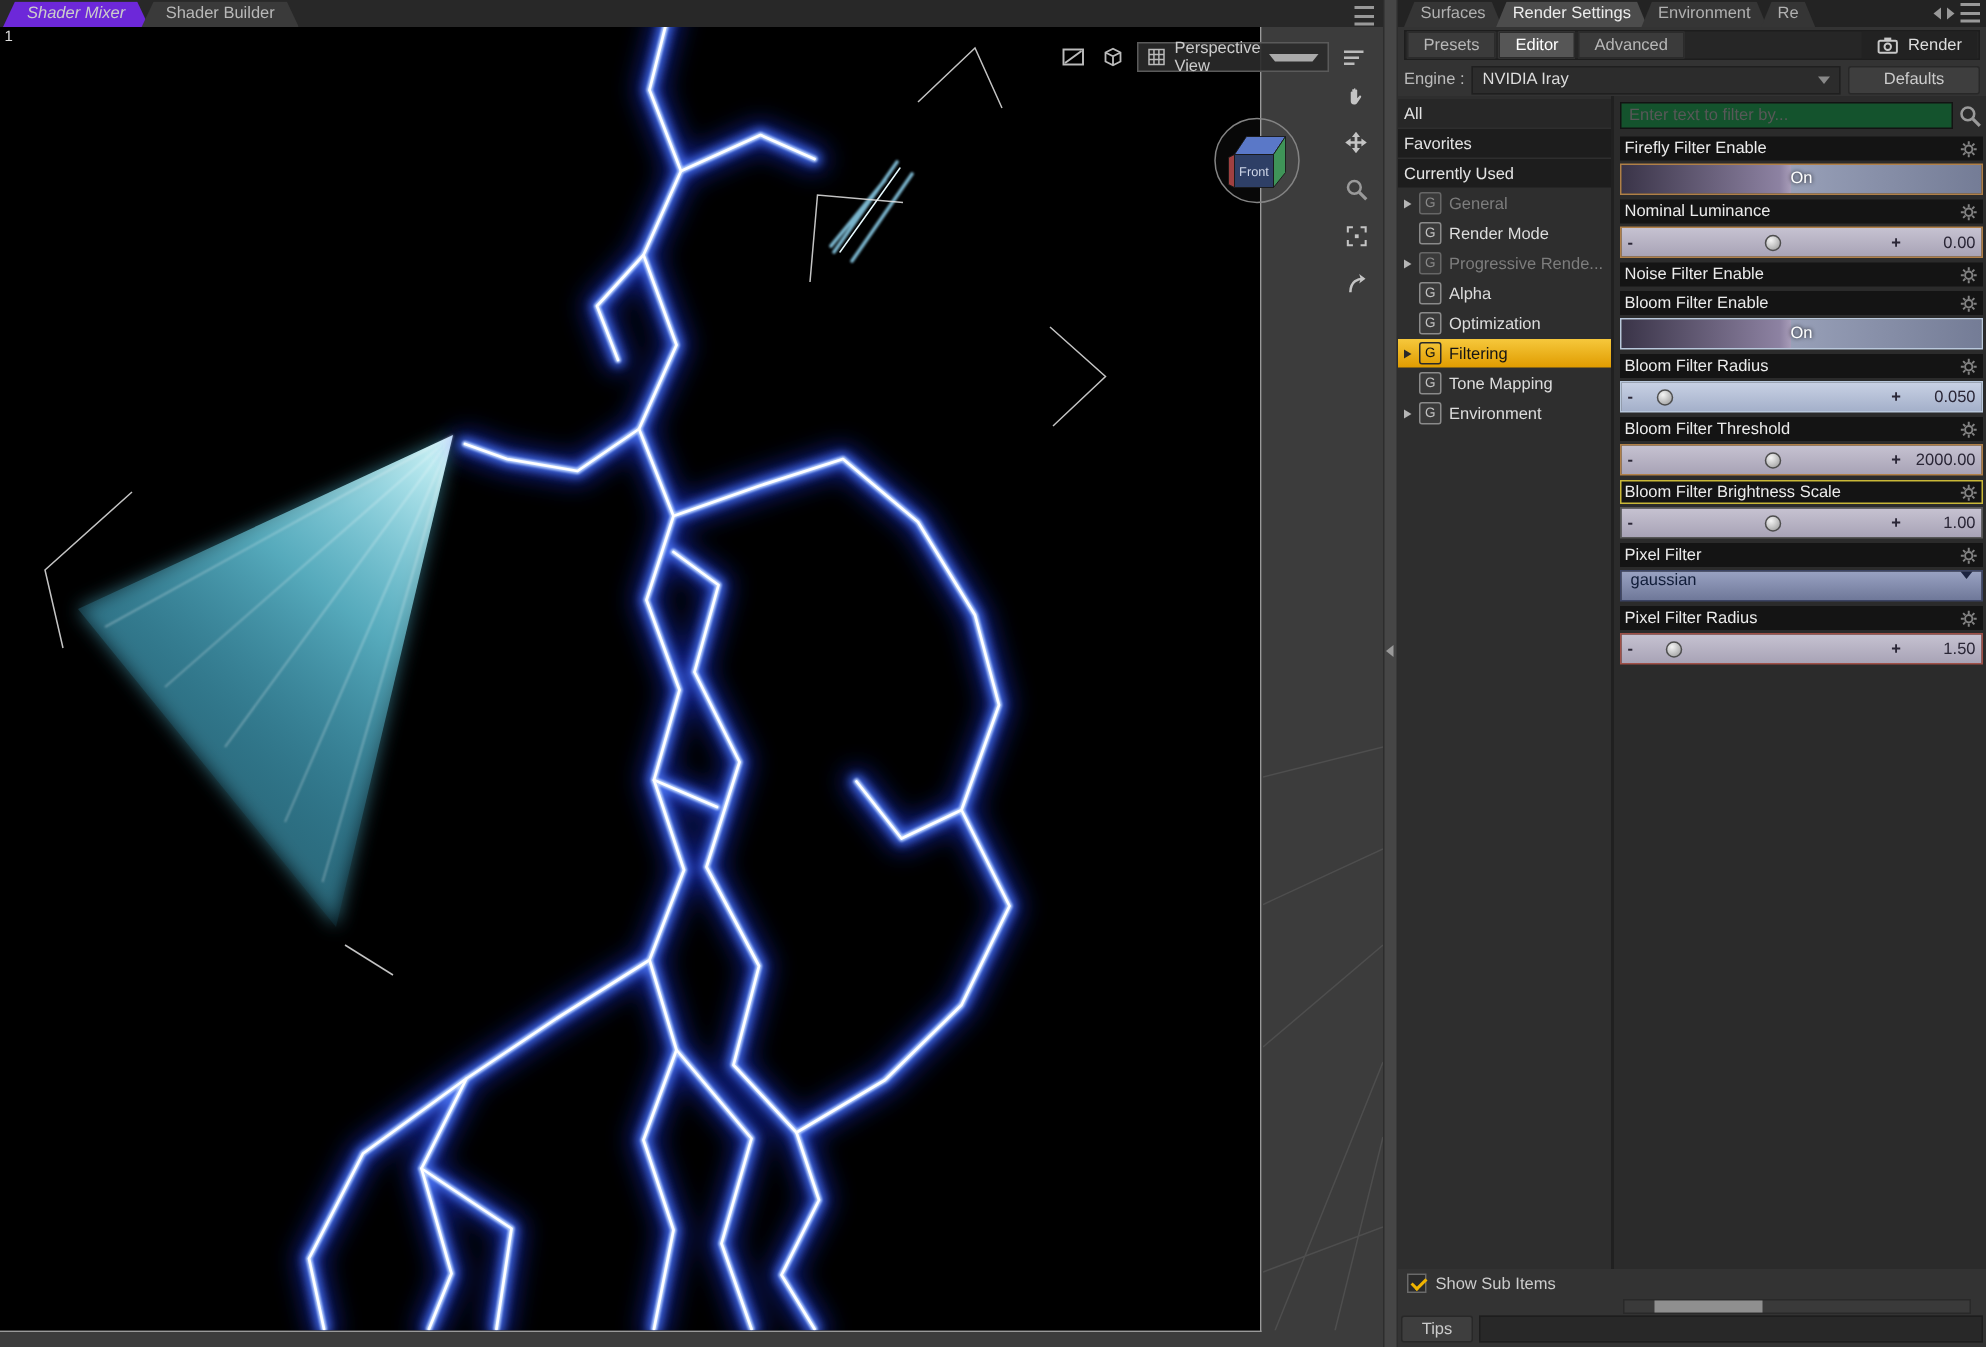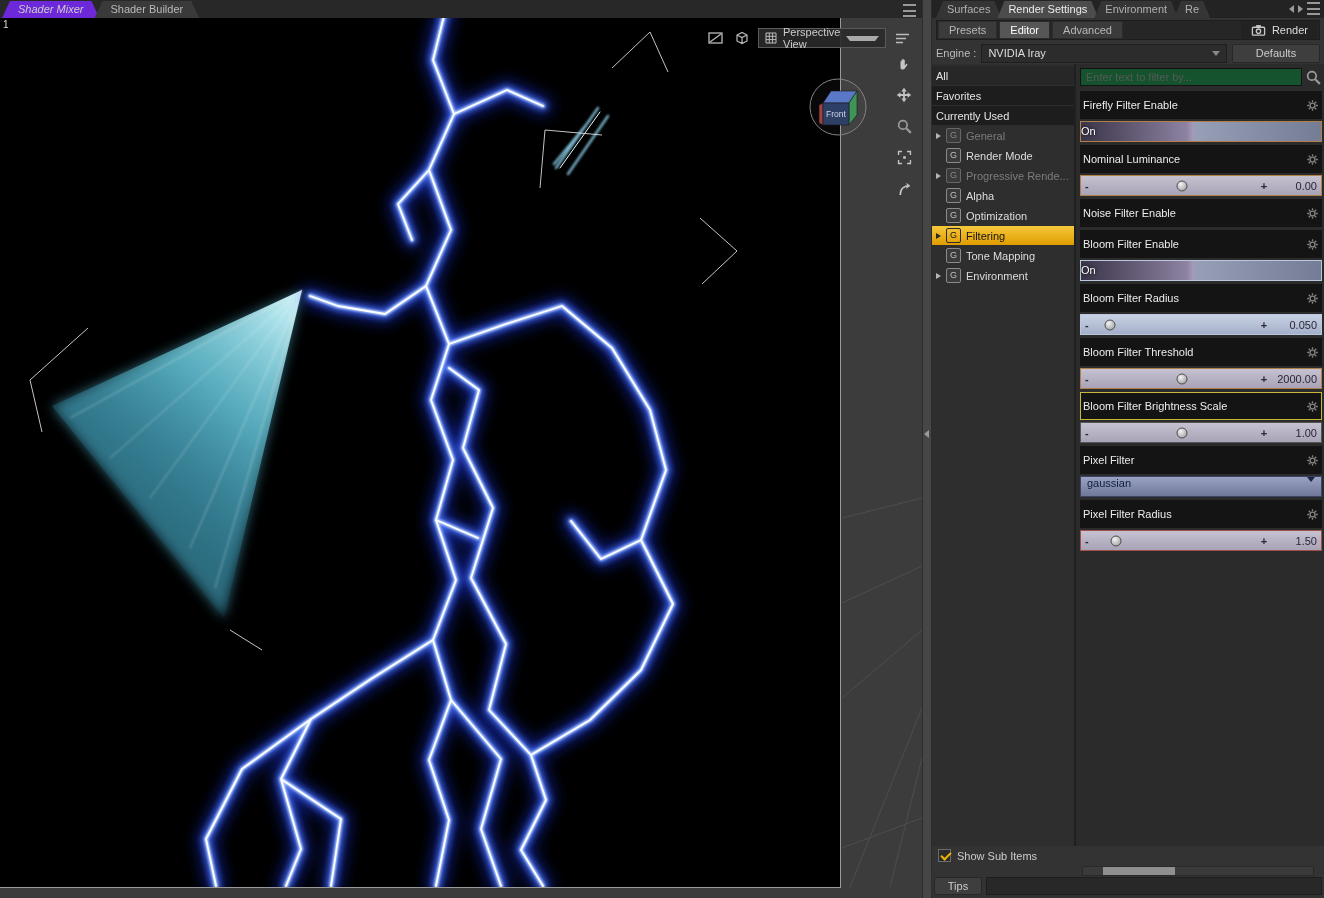--- a/index.html
+++ b/index.html
@@ -78,34 +78,34 @@
   .cat-row.selected .tri-right{border-left-color:#2a2a2a;}
 
   .param-col{flex:1;background:#2b2b2b;padding:2px 2px 0 4px;box-sizing:border-box;position:relative;}
   .filter-row{display:flex;align-items:center;height:22px;margin-bottom:3px;gap:3px;}
   .filter-input{flex:1;height:18px;background:#14532d;border:1px solid #131313;color:#aaa;padding:0 5px;
                 font-family:"Liberation Sans",sans-serif;font-size:11px;box-sizing:border-box;outline:none;}
   .filter-input::placeholder{color:#585858;}
   .mag-cell{width:17px;height:17px;flex:none;}
 
   .param{margin-bottom:3px;}
-  .param-header{height:28px;background:#141414;display:flex;align-items:center;padding:0 3px;color:#ececec;}
+  .param-header{height:16px;background:#141414;display:flex;align-items:center;padding:0 3px;color:#ececec;}
   .param-header.selected{outline:1px solid #c9b838;outline-offset:-1px;}
   .ph-label{flex:1;white-space:nowrap;overflow:hidden;}
   .gear-svg{width:13px;height:13px;opacity:.85;flex:none;cursor:pointer;}
 
   .param-ctrl{height:19px;margin-top:2px;position:relative;border:1px solid #565656;box-sizing:content-box;}
   .acc-tan{border-color:#b08048;}
   .acc-blue{border-color:#b9c8dc;}
   .acc-red{border-color:#a05048;}
   .acc-gray{border-color:#565656;}
 
   .toggle{background:linear-gradient(90deg,#3a3448 0%,#8d82a2 44%,#a79cb8 47%,#98a0b8 47%,#747c96 100%);}
   .toggle.off{background:linear-gradient(90deg,#3a3448 0%,#8d82a2 44%,#a79cb8 47%,#c9c5bd 47%,#a7a39b 100%);}
-  .t-label{position:absolute;left:0;right:0;top:0;bottom:0;text-align:left;line-height:19px;color:#fff;text-shadow:0 0 3px #000;}
+  .t-label{position:absolute;left:0;right:0;top:0;bottom:0;text-align:center;line-height:19px;color:#fff;text-shadow:0 0 3px #000;}
 
   .slider{background:linear-gradient(#c6c2d1,#a8a3b6);display:flex;align-items:center;padding:0 4px;color:#2a2636;}
   .slider.blue{background:linear-gradient(#c8d1e4,#a4b0ca);}
   .s-minus{width:10px;font-weight:bold;flex:none;cursor:pointer;}
   .s-track{flex:1;position:relative;height:100%;cursor:pointer;}
   .thumb{position:absolute;top:50%;transform:translate(-50%,-50%);width:11px;height:11px;border-radius:50%;
          background:radial-gradient(circle at 35% 30%,#f4f4f4,#969696);border:1px solid #4e4e4e;box-sizing:border-box;}
   .s-plus{width:14px;text-align:center;font-weight:bold;flex:none;cursor:pointer;}
   .s-value{min-width:46px;text-align:right;flex:none;}
 

